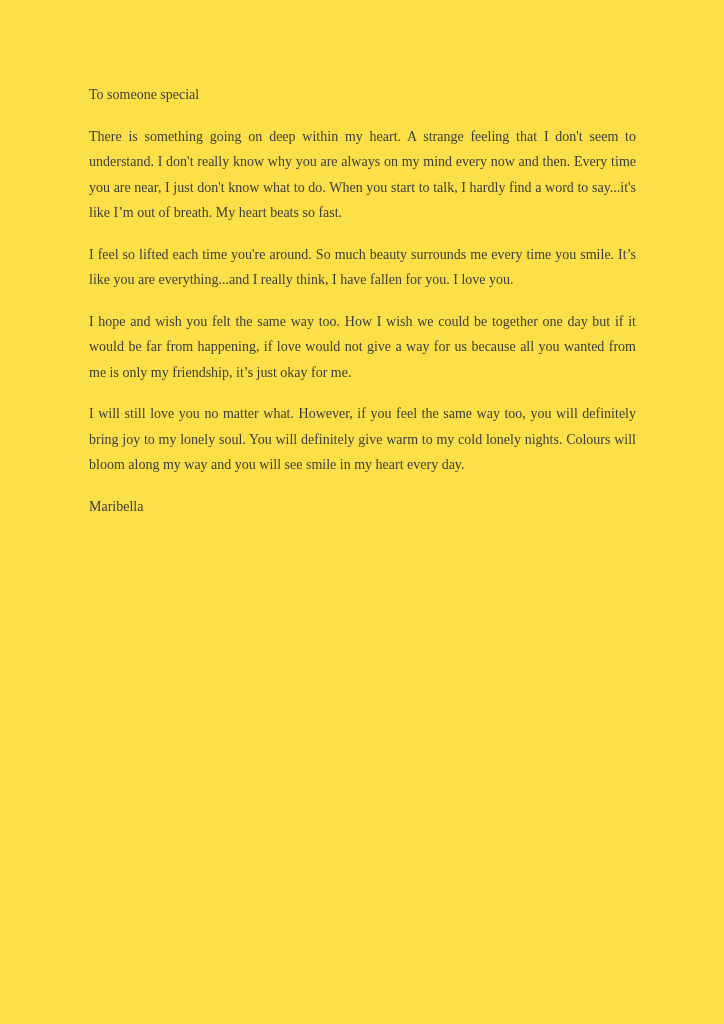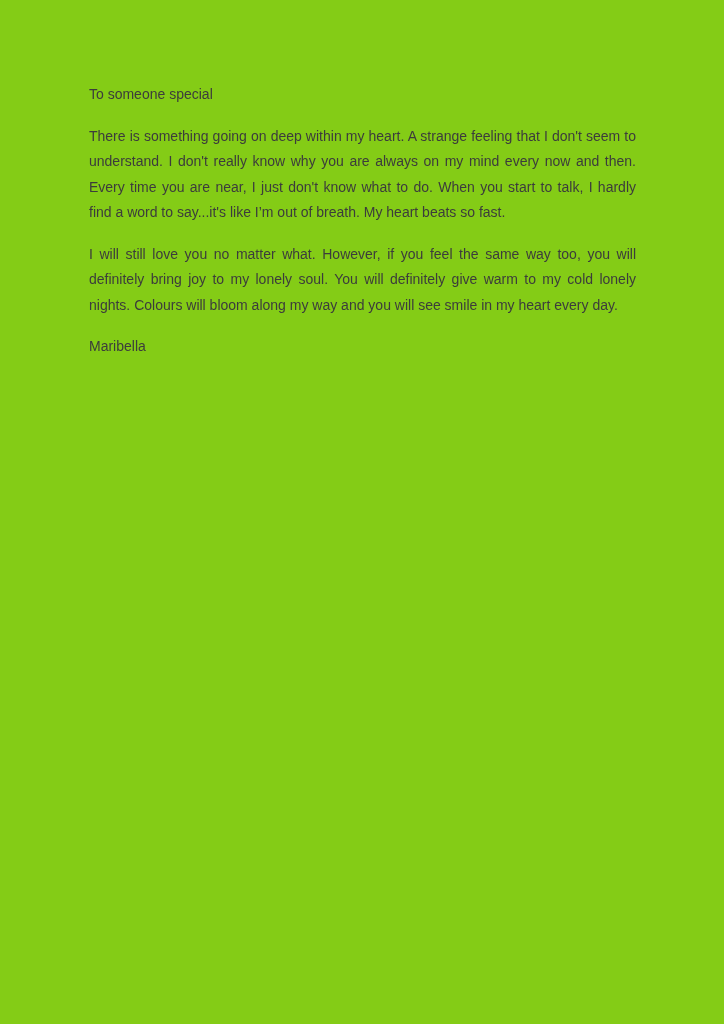--- a/index.html
+++ b/index.html
@@ -4,25 +4,25 @@
 <style>
   html, body {
     margin: 0;
     padding: 0;
     background: #ffffff;
   }
   .page {
     position: relative;
     width: 724px;
     height: 1024px;
-    background: #84cc16;
+    background: #fde047;
     overflow: hidden;
     box-sizing: border-box;
     padding: 82px 88px 0 89px;
-    font-family: Liberation Sans, sans-serif;
+    font-family: Liberation Serif, serif;
     font-size: 14px;
     line-height: 25.5px;
     color: #3c3c3c;
     -webkit-font-smoothing: antialiased;
   }
   .letter p {
     margin: 0 0 16px 0;
   }
   .letter .salutation {
     text-align: left;
@@ -36,16 +36,18 @@
     margin-bottom: 6px;
   }
 </style>
 </head>
 <body>
 
 <div class="page">
   <div class="letter">
     <p class="salutation">To someone special</p>
     <p class="body-para">There is something going on deep within my heart. A strange feeling that I don't seem to understand. I don't really know why you are always on my mind every now and then. Every time you are near, I just don't know what to do. When you start to talk, I hardly find a word to say...it's like I’m out of breath. My heart beats so fast.</p>
+    <p class="body-para">I feel so lifted each time you're around. So much beauty surrounds me every time you smile. It’s like you are everything...and I really think, I have fallen for you. I love you.</p>
+    <p class="body-para">I hope and wish you felt the same way too. How I wish we could be together one day but if it would be far from happening, if love would not give a way for us because all you wanted from me is only my friendship, it’s just okay for me.</p>
     <p class="body-para">I will still love you no matter what. However, if you feel the same way too, you will definitely bring joy to my lonely soul. You will definitely give warm to my cold lonely nights. Colours will bloom along my way and you will see smile in my heart every day.</p>
     <p class="signature">Maribella</p>
   </div>
 </div>
 
 </body></html>

